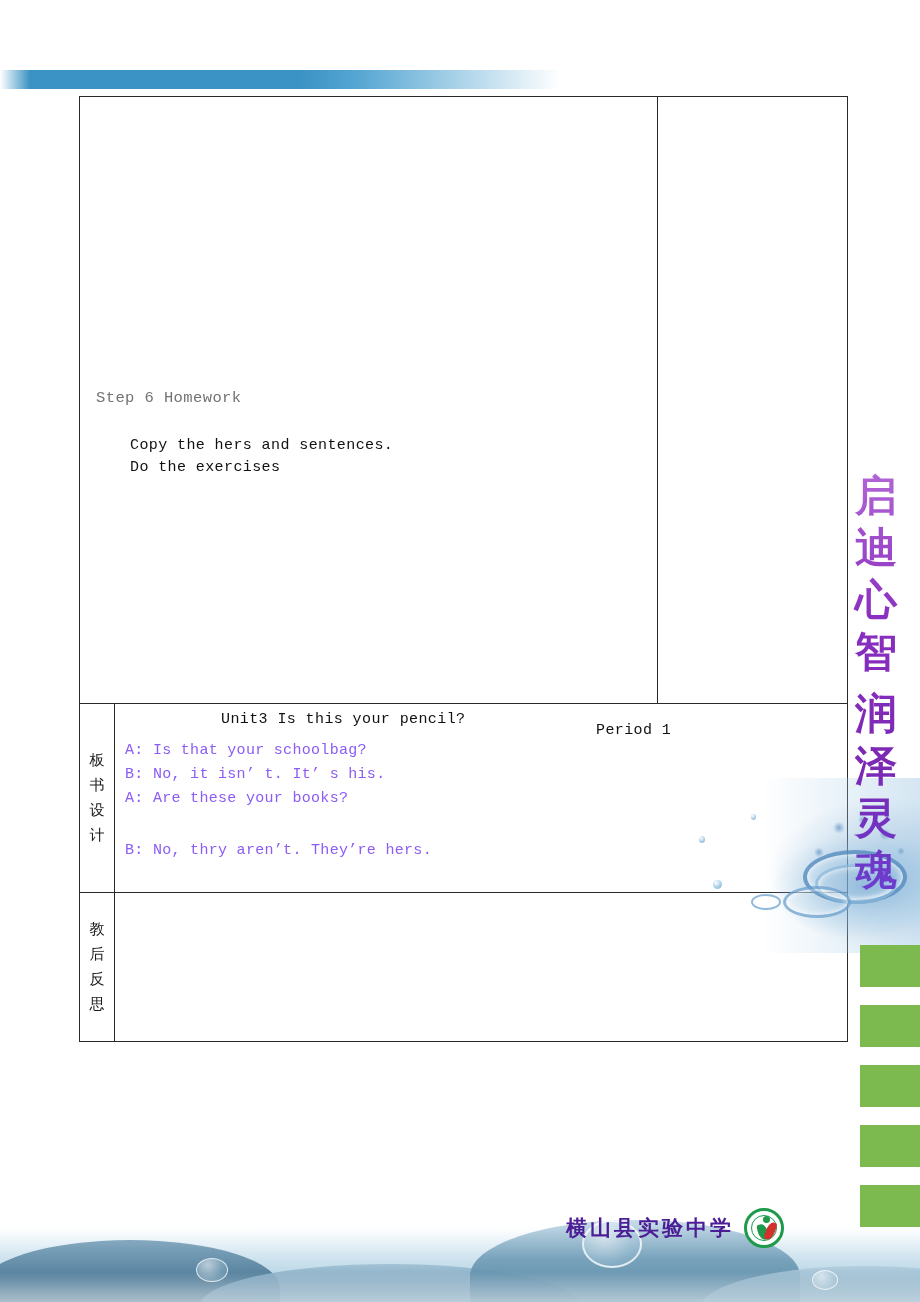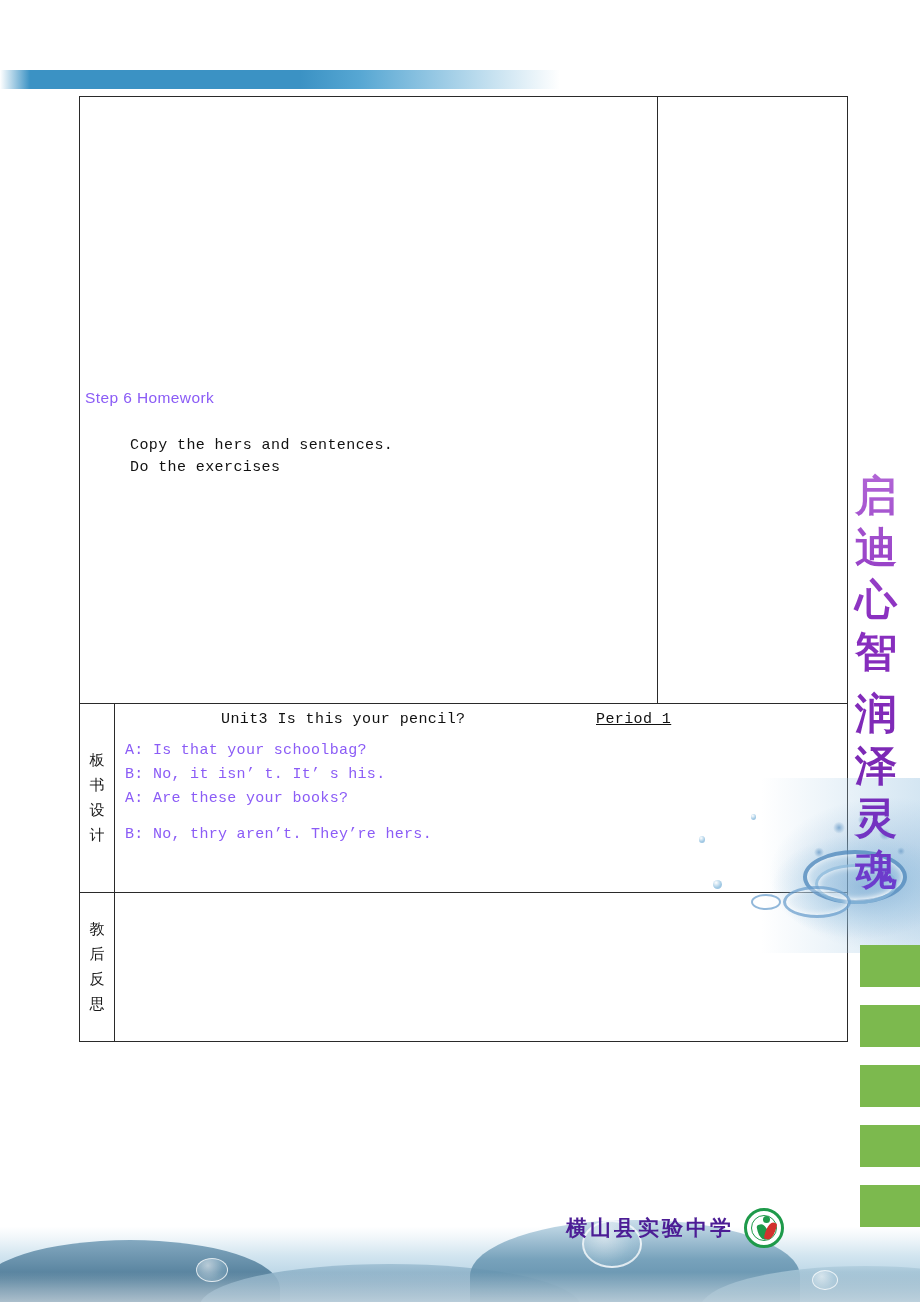--- a/index.html
+++ b/index.html
@@ -55,25 +55,25 @@
     letter-spacing: 1px;
     color: #1a1a1a;
   }
 
   .body-cell {
     height: 606px;
     position: relative;
   }
   .body-cell .step-title {
     position: absolute;
-    left: 5px;
+    left: 16px;
     top: 292px;
-    font-family: Liberation Sans, sans-serif;
+    font-family: Liberation Mono, monospace;
     font-size: 15.5px;
-    color: #8b5cf6;
+    color: #737373;
     letter-spacing: 0.4px;
     white-space: nowrap;
   }
   .body-cell .hw-list {
     position: absolute;
     left: 50px;
     top: 338px;
     font-family: "Liberation Mono", "DejaVu Sans Mono", monospace;
     font-size: 15px;
     color: #111;
@@ -111,35 +111,34 @@
     white-space: nowrap;
   }
   .bb-title {
     position: absolute;
     left: 106px;
     top: 7px;
   }
   .bb-period {
     position: absolute;
     left: 481px;
-    top: 7px;
-    text-decoration: underline;
+    top: 18px;
   }
   .bb-lines {
     position: absolute;
     left: 10px;
     top: 38px;
     font-family: "Liberation Mono", "DejaVu Sans Mono", monospace;
     font-size: 15px;
     color: #8b5cf6;
     letter-spacing: 0.3px;
     white-space: nowrap;
   }
   .bb-lines .ln { height: 24px; }
-  .bb-lines .ln.gap { margin-top: 12px; font-family: Liberation Mono, monospace; }
+  .bb-lines .ln.gap { margin-top: 28px; font-family: Liberation Mono, monospace; }
 
   
   .refl-cell { height: 148px; }
 
   
   .slogan {
     position: absolute;
     left: 845px;
     top: 470px;
     width: 62px;

